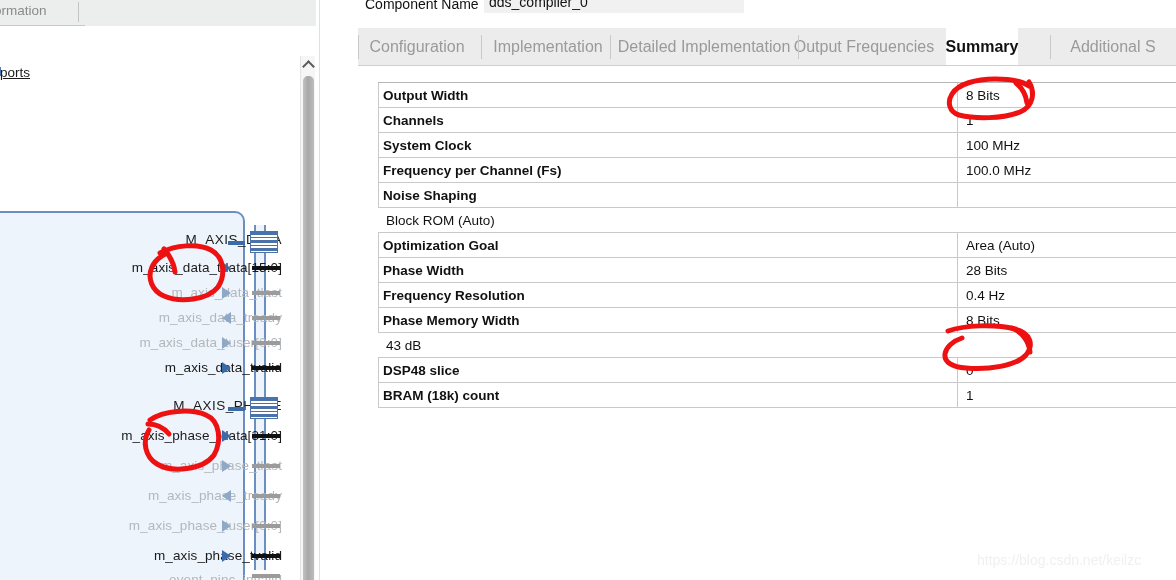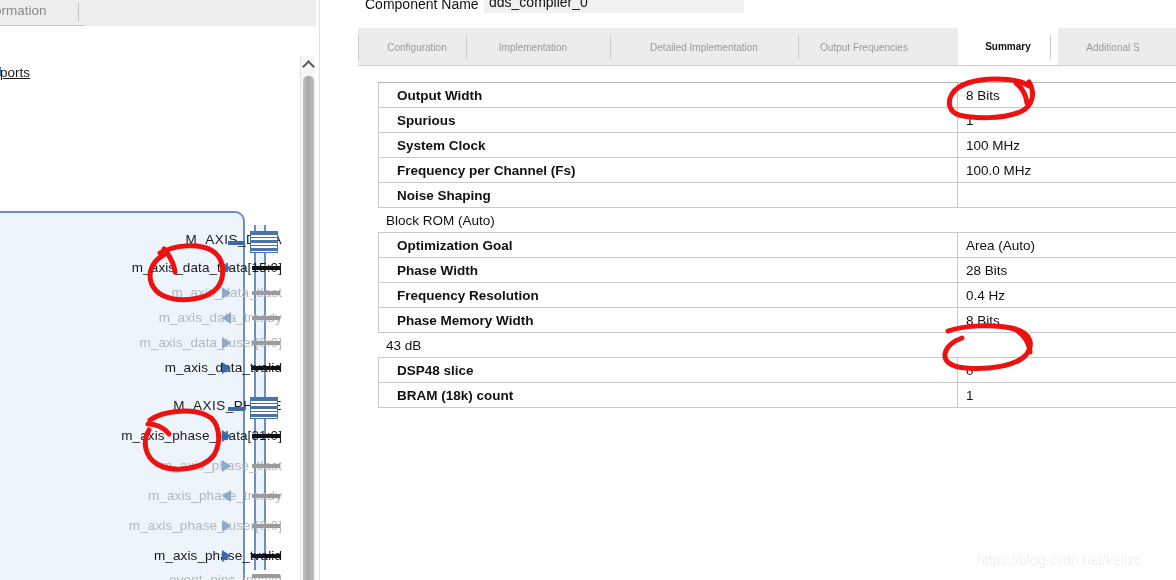--- a/index.html
+++ b/index.html
@@ -219,21 +219,21 @@
     background: #ececec;
     border-bottom: 1px solid #cfcfcf;
   }
   .tab {
     position: absolute;
     top: 0;
     height: 38px;
     display: flex;
     align-items: center;
     justify-content: center;
-    font-size: 10px;
+    font-size: 16px;
     color: #9a9a9a;
     white-space: nowrap;
     padding: 0 14px;
   }
   .tab .tabsep {
     position: absolute;
     left: 0; top: 7px;
     width: 1px; height: 24px;
     background: #c9c9c9;
   }
@@ -262,21 +262,21 @@
     position: relative;
     height: 25px;
     border-bottom: 1px solid #c9c9c9;
     display: flex;
     background: #ffffff;
   }
   .scell-label {
     width: 580px;
     display: flex;
     align-items: center;
-    padding-left: 18px;
+    padding-left: 4px;
     font-size: 13.5px;
     font-weight: bold;
     color: #111111;
     border-right: 1px solid #c9c9c9;
     border-left: 1px solid #c9c9c9;
   }
   .scell-value {
     flex: 1;
     display: flex;
     align-items: center;
@@ -380,51 +380,51 @@
   <div id="right-panel">
 
     <div id="comp-name-label">Component Name</div>
     <input id="comp-name-input" type="text" value="dds_compiler_0" style="">
 
     <div id="tabbar">
         <div class="tab" style="left: 0px; width: 118px;">
           <div class="tabsep"></div>
           <span>Configuration</span>
         </div>
-        <div class="tab" style="left: 108px; width: 134px;">
+        <div class="tab" style="left: 123px; width: 134px;">
           <div class="tabsep"></div>
           <span>Implementation</span>
         </div>
         <div class="tab" style="left: 252px; width: 188px;">
           <div class="tabsep"></div>
           <span>Detailed Implementation</span>
         </div>
         <div class="tab" style="left: 440px; width: 132px;">
           <div class="tabsep"></div>
           <span>Output Frequencies</span>
         </div>
-        <div class="tab active" style="left: 600px; width: 100px; text-align: center;">
+        <div class="tab active" style="left: 588px; width: 72px; text-align: center;">
           <span>Summary</span>
         </div>
         <div class="tab" style="left: 692px; width: 126px;">
           <div class="tabsep"></div>
           <span>Additional S</span>
         </div>
       </div>
     <div id="tab-underline"></div>
 
   </div>
 
   <div id="summary-table">
       <div class="srow">
         <div class="scell-label">Output Width</div>
         <div class="scell-value">8 Bits</div>
       </div>
       <div class="srow">
-        <div class="scell-label">Spurious</div>
+        <div class="scell-label">Channels</div>
         <div class="scell-value">1</div>
       </div>
       <div class="srow">
         <div class="scell-label">System Clock</div>
         <div class="scell-value">100 MHz</div>
       </div>
       <div class="srow">
         <div class="scell-label">Frequency per Channel (Fs)</div>
         <div class="scell-value">100.0 MHz</div>
       </div>

